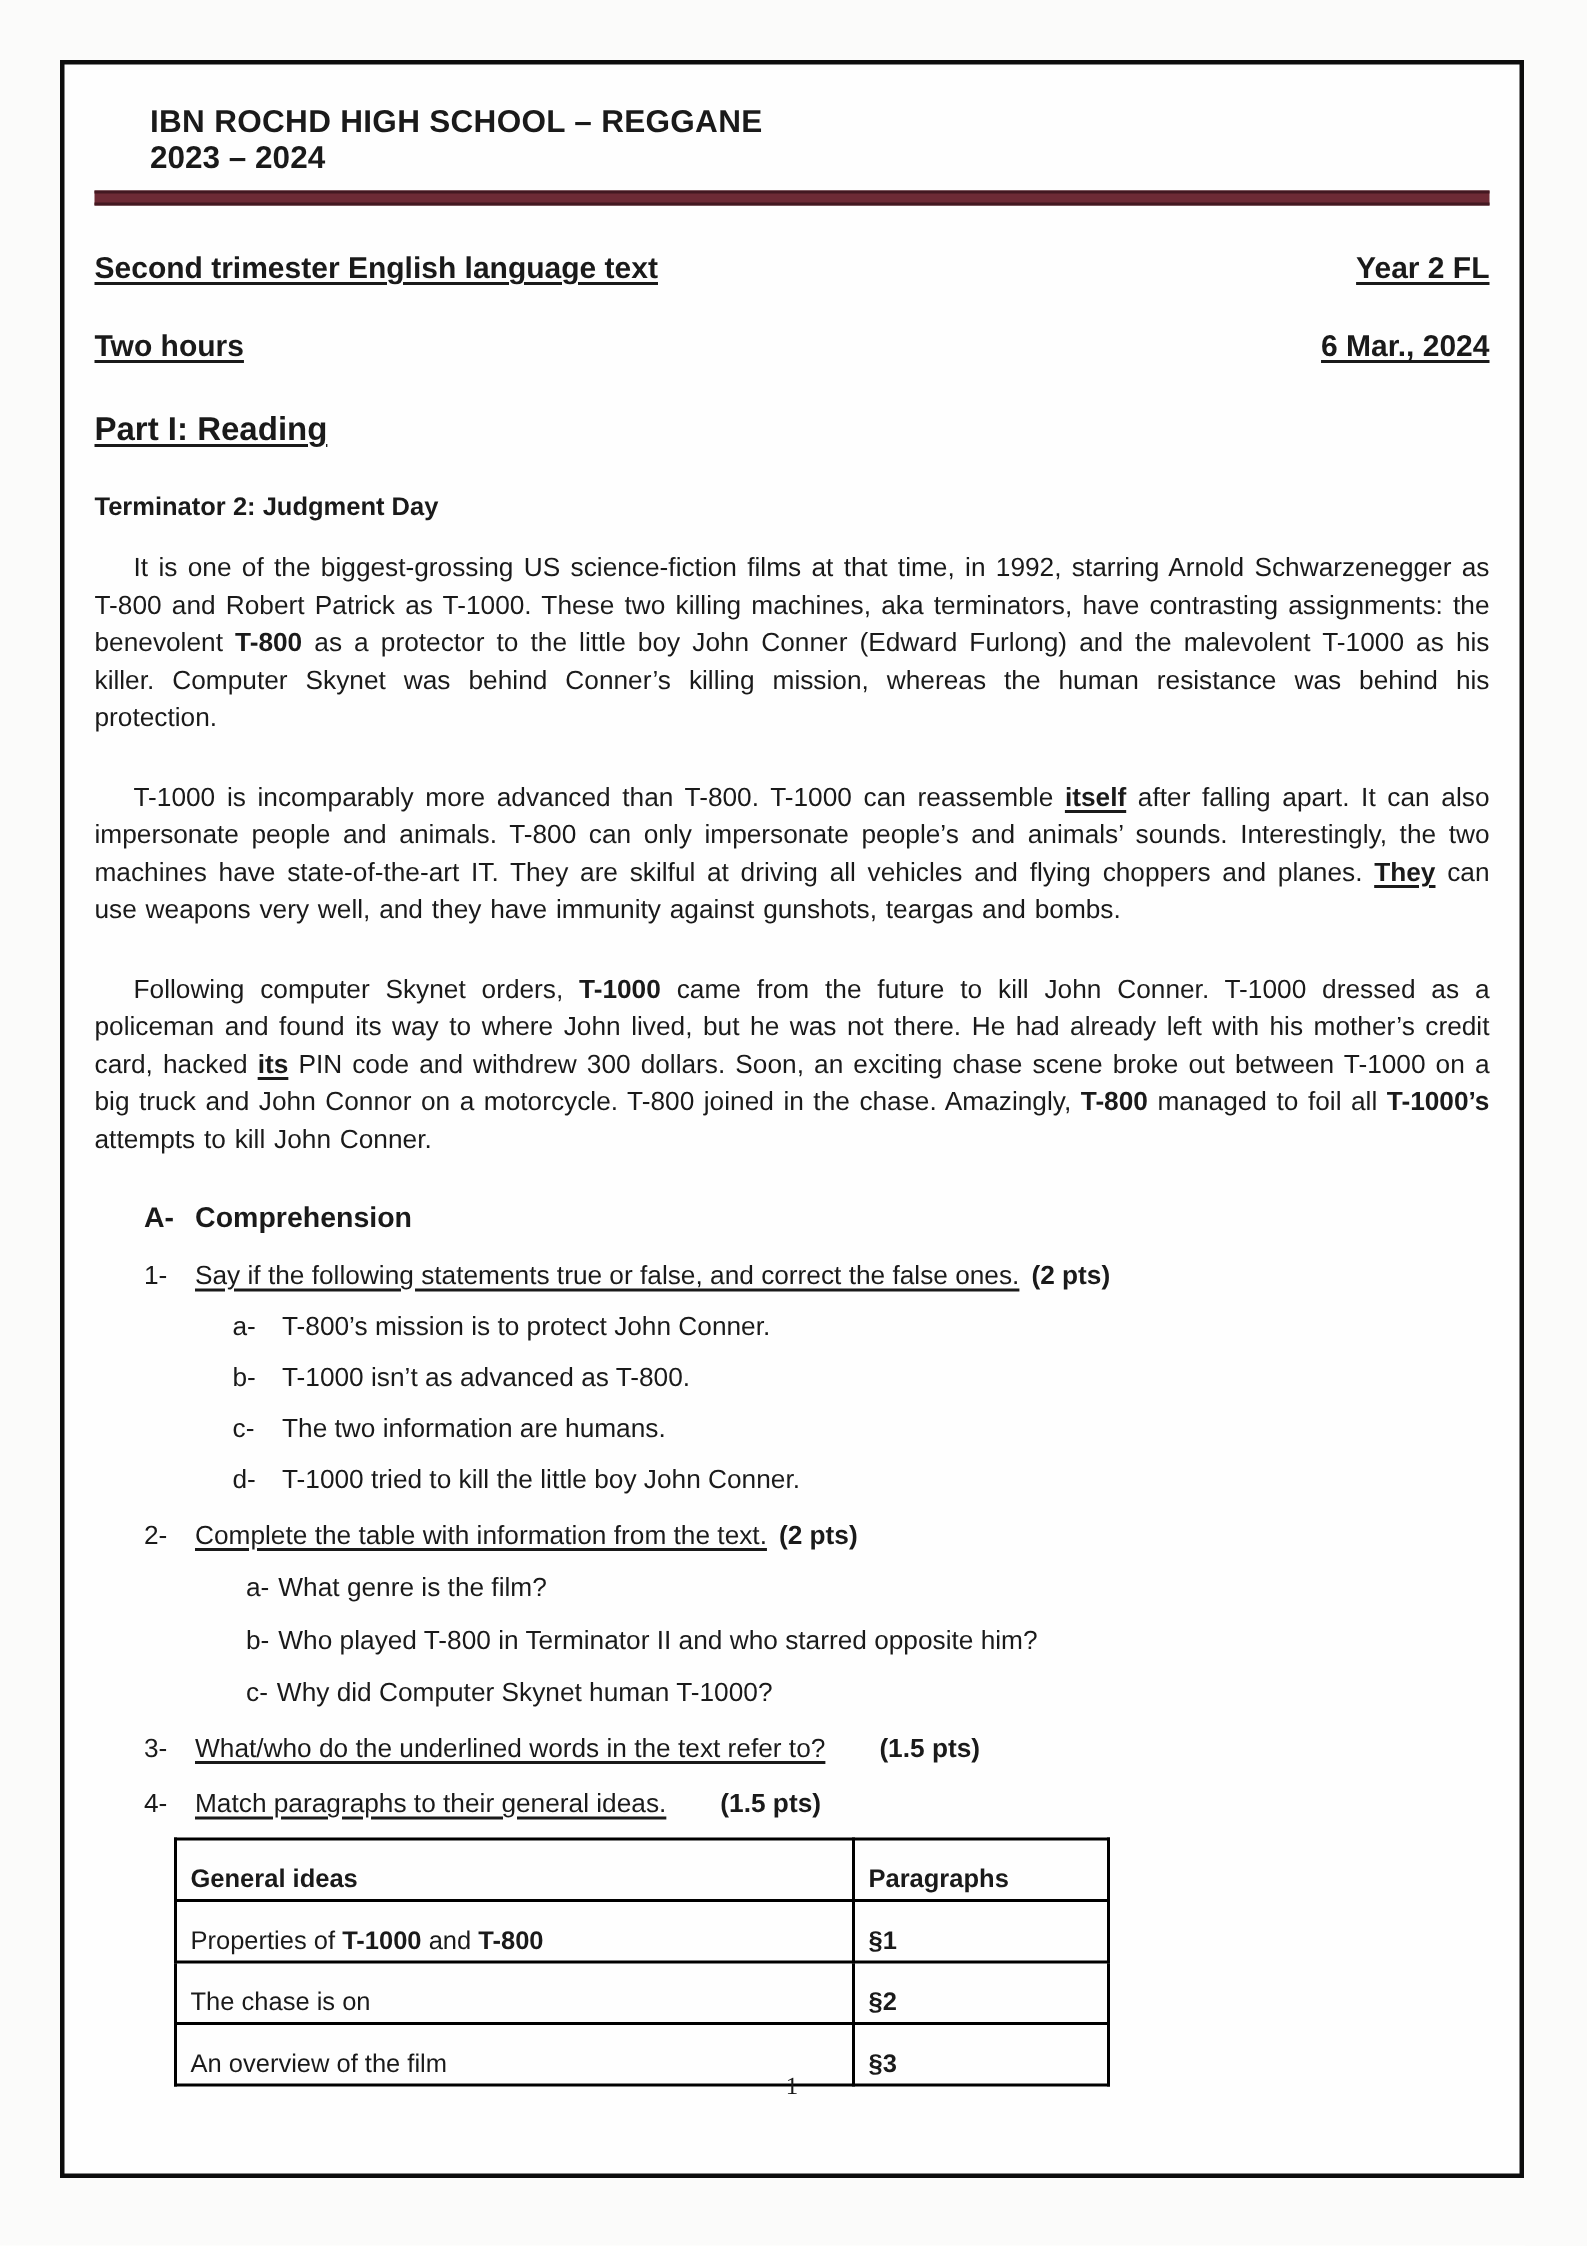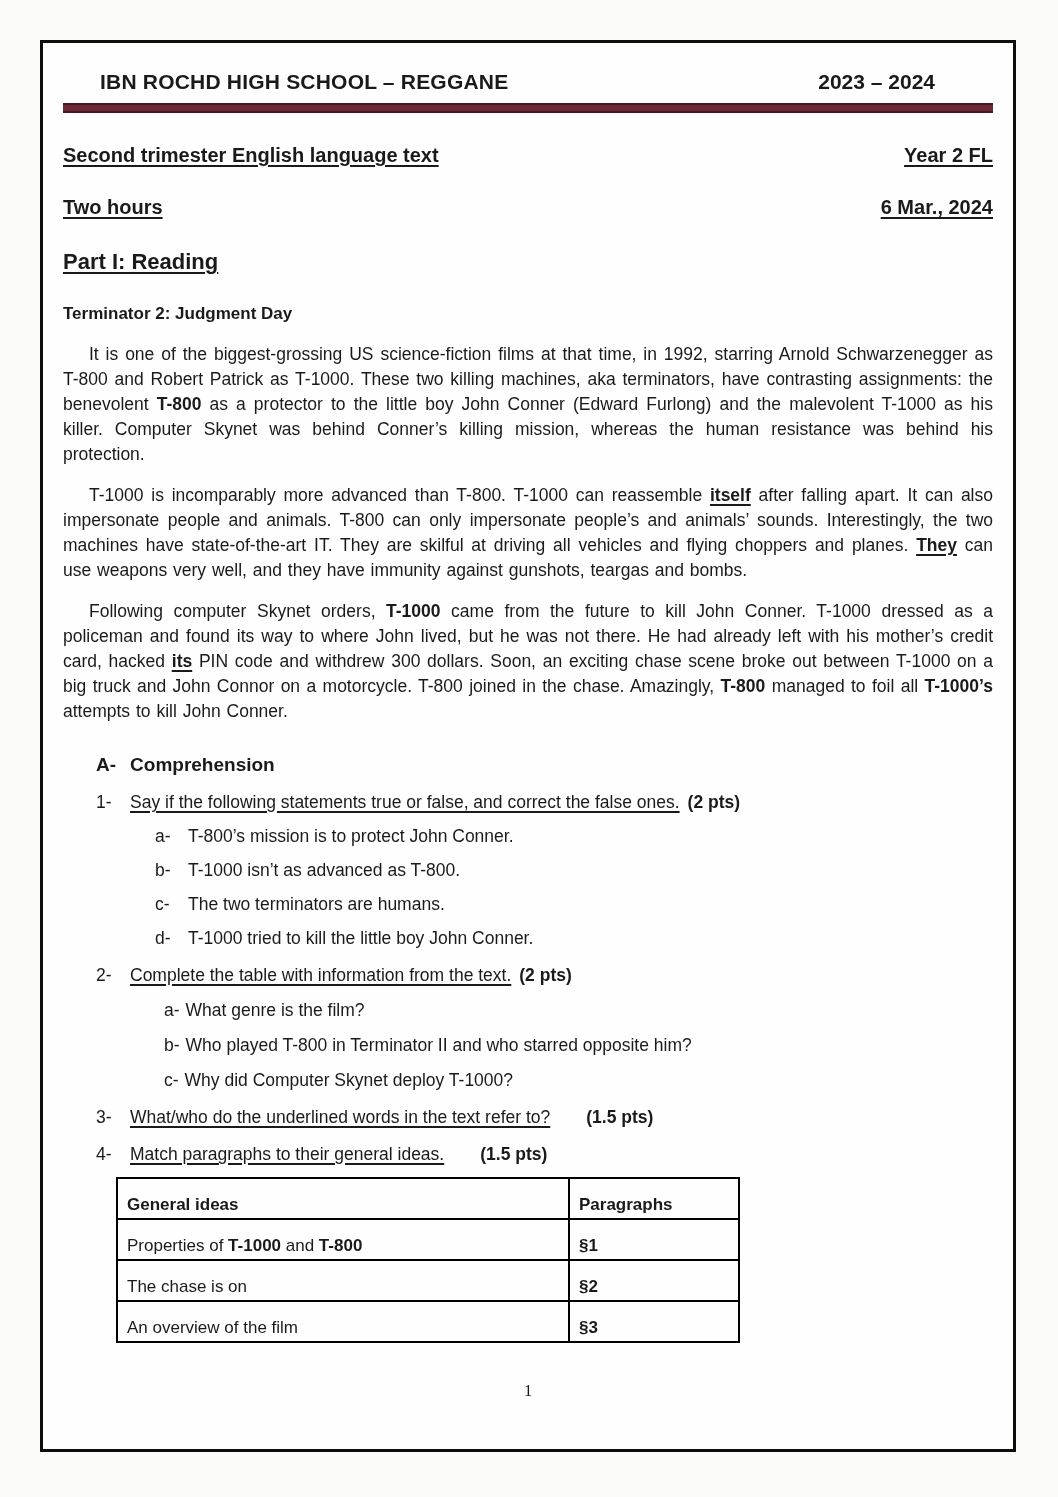--- a/index.html
+++ b/index.html
@@ -15,21 +15,21 @@
     position:absolute; left:40px; top:40px;
     width:976px; height:1412px;
     border:3px solid #0d0d0d;
     background:#fefefe;
     padding:0 20px;
   }
   .u2 { text-decoration:underline; text-decoration-thickness:2px; text-underline-offset:3px; }
 
   .header-row {
     display:flex; justify-content:space-between; align-items:baseline;
-    margin-top:27px; font-weight:bold; font-size:21px;
+    margin-top:27px; font-weight:bold; font-size:21px;flex-direction:column;
   }
   .school { margin-left:37px; letter-spacing:.2px; }
   .year   { margin-right:58px; }
 
   .rule {
     margin-top:9px; height:10px;
     background:#6d2a35;
     border-top:2px solid #431821; border-bottom:2px solid #431821;
   }
 
@@ -44,21 +44,21 @@
     margin-top:30px; font-size:22px; font-weight:bold;
     display:inline-block;
   }
   .passage-title { margin-top:29px; font-size:17px; font-weight:bold; }
 
   .para {
     margin-top:18px; font-size:17.5px; line-height:25px;
     text-align:justify; text-indent:26px;
     word-spacing:1px;
   }
-  .para + .para { margin-top:16px; }
+  .para + .para { margin-top:28px; }
 
   .comp-heading {
     margin:30px 0 0 33px; font-size:19px; font-weight:bold;
     display:flex; gap:14px; align-items:baseline;
   }
 
   .q {
     margin:16px 0 0 33px; font-size:17.5px;
     display:flex; align-items:baseline;
   }
@@ -148,21 +148,21 @@
   <div class="sub1">
     <span class="sub-label">a-</span>
     <span>T-800’s mission is to protect John Conner.</span>
   </div>
   <div class="sub1">
     <span class="sub-label">b-</span>
     <span>T-1000 isn’t as advanced as T-800.</span>
   </div>
   <div class="sub1">
     <span class="sub-label">c-</span>
-    <span>The two terminators are humans.</span>
+    <span>The two information are humans.</span>
   </div>
   <div class="sub1">
     <span class="sub-label">d-</span>
     <span>T-1000 tried to kill the little boy John Conner.</span>
   </div>
 
   <div class="q">
     <span class="q-num">2-</span>
     <span class="q-text">Complete the table with information from the text.</span>
     <span class="q-pts">(2 pts)</span>
@@ -170,21 +170,21 @@
   <div class="sub2">
     <span>a-</span>
     <span>What genre is the film?</span>
   </div>
   <div class="sub2">
     <span>b-</span>
     <span>Who played T-800 in Terminator II and who starred opposite him?</span>
   </div>
   <div class="sub2">
     <span>c-</span>
-    <span>Why did Computer Skynet deploy T-1000?</span>
+    <span>Why did Computer Skynet human T-1000?</span>
   </div>
 
   <div class="q">
     <span class="q-num">3-</span>
     <span class="q-text">What/who do the underlined words in the text refer to?</span>
     <span class="q-pts gap">(1.5 pts)</span>
   </div>
 
   <div class="q">
     <span class="q-num">4-</span>

